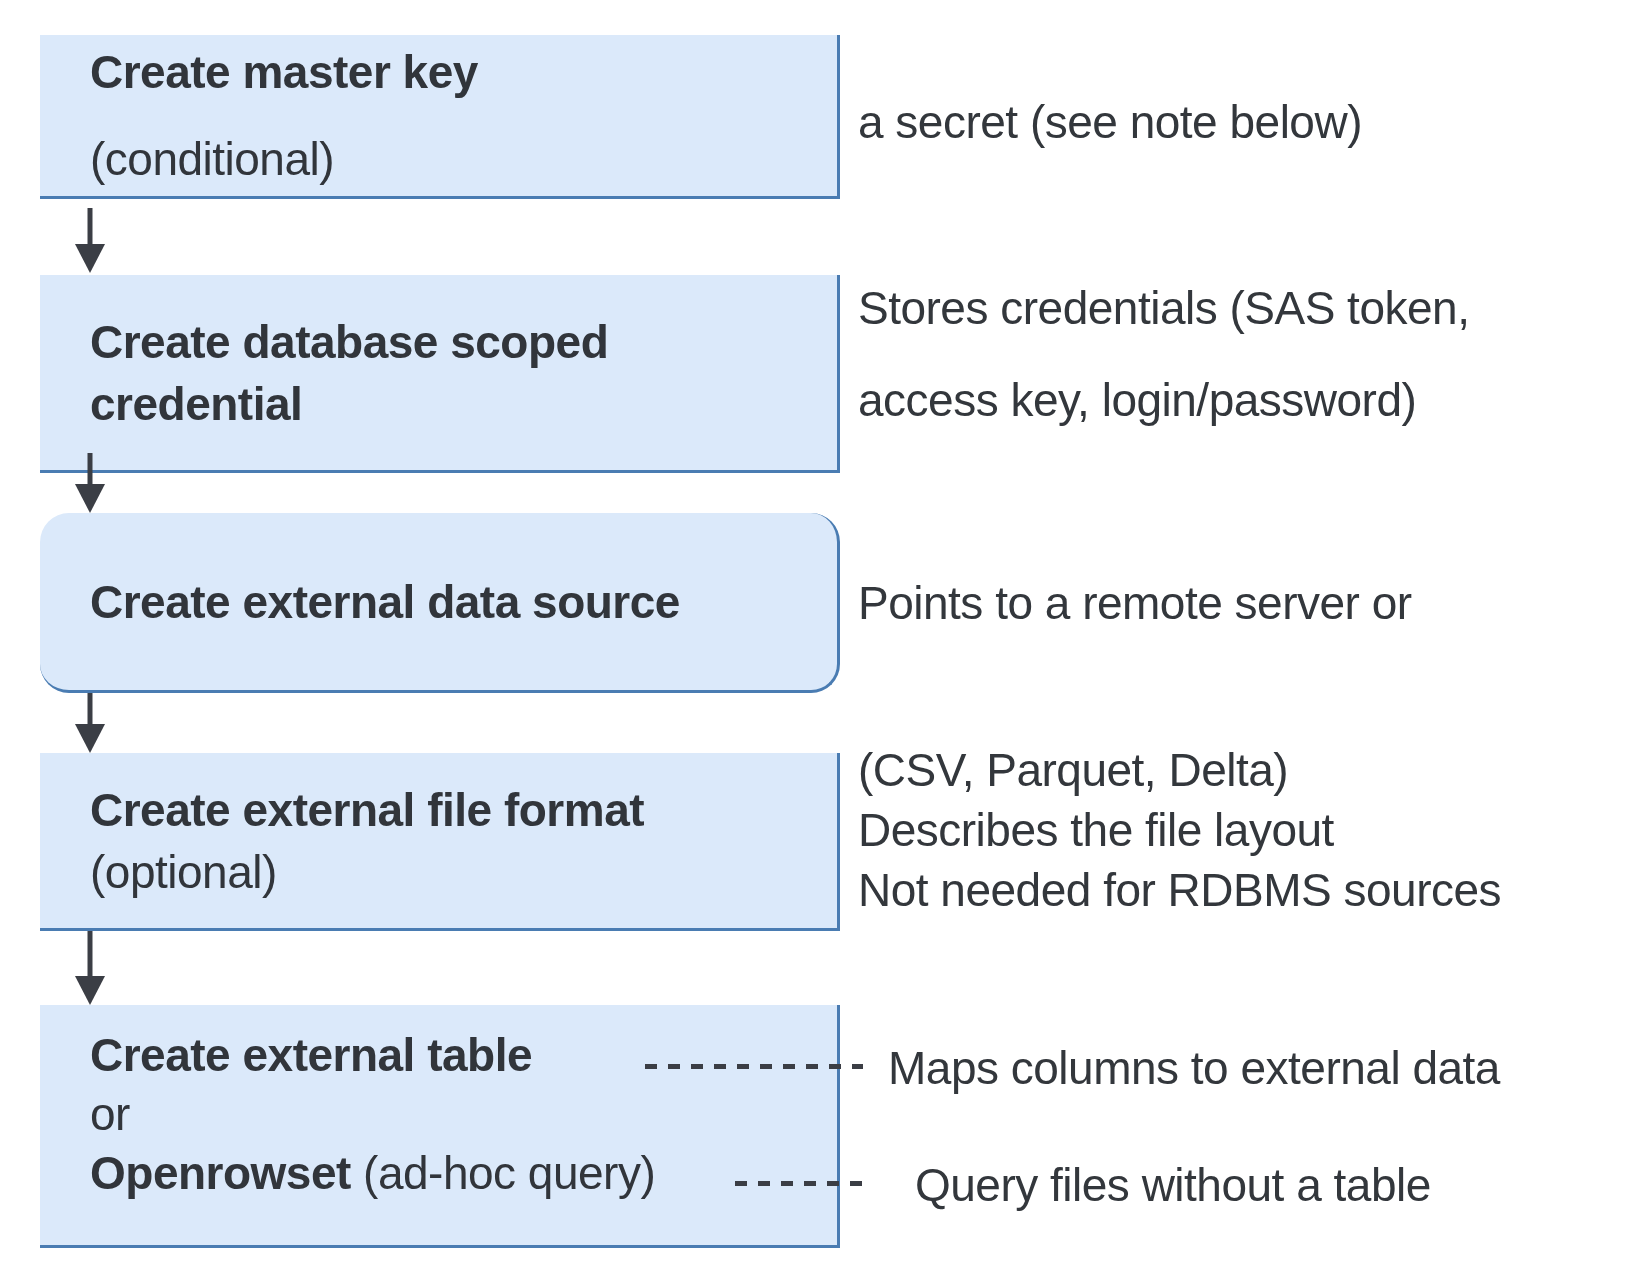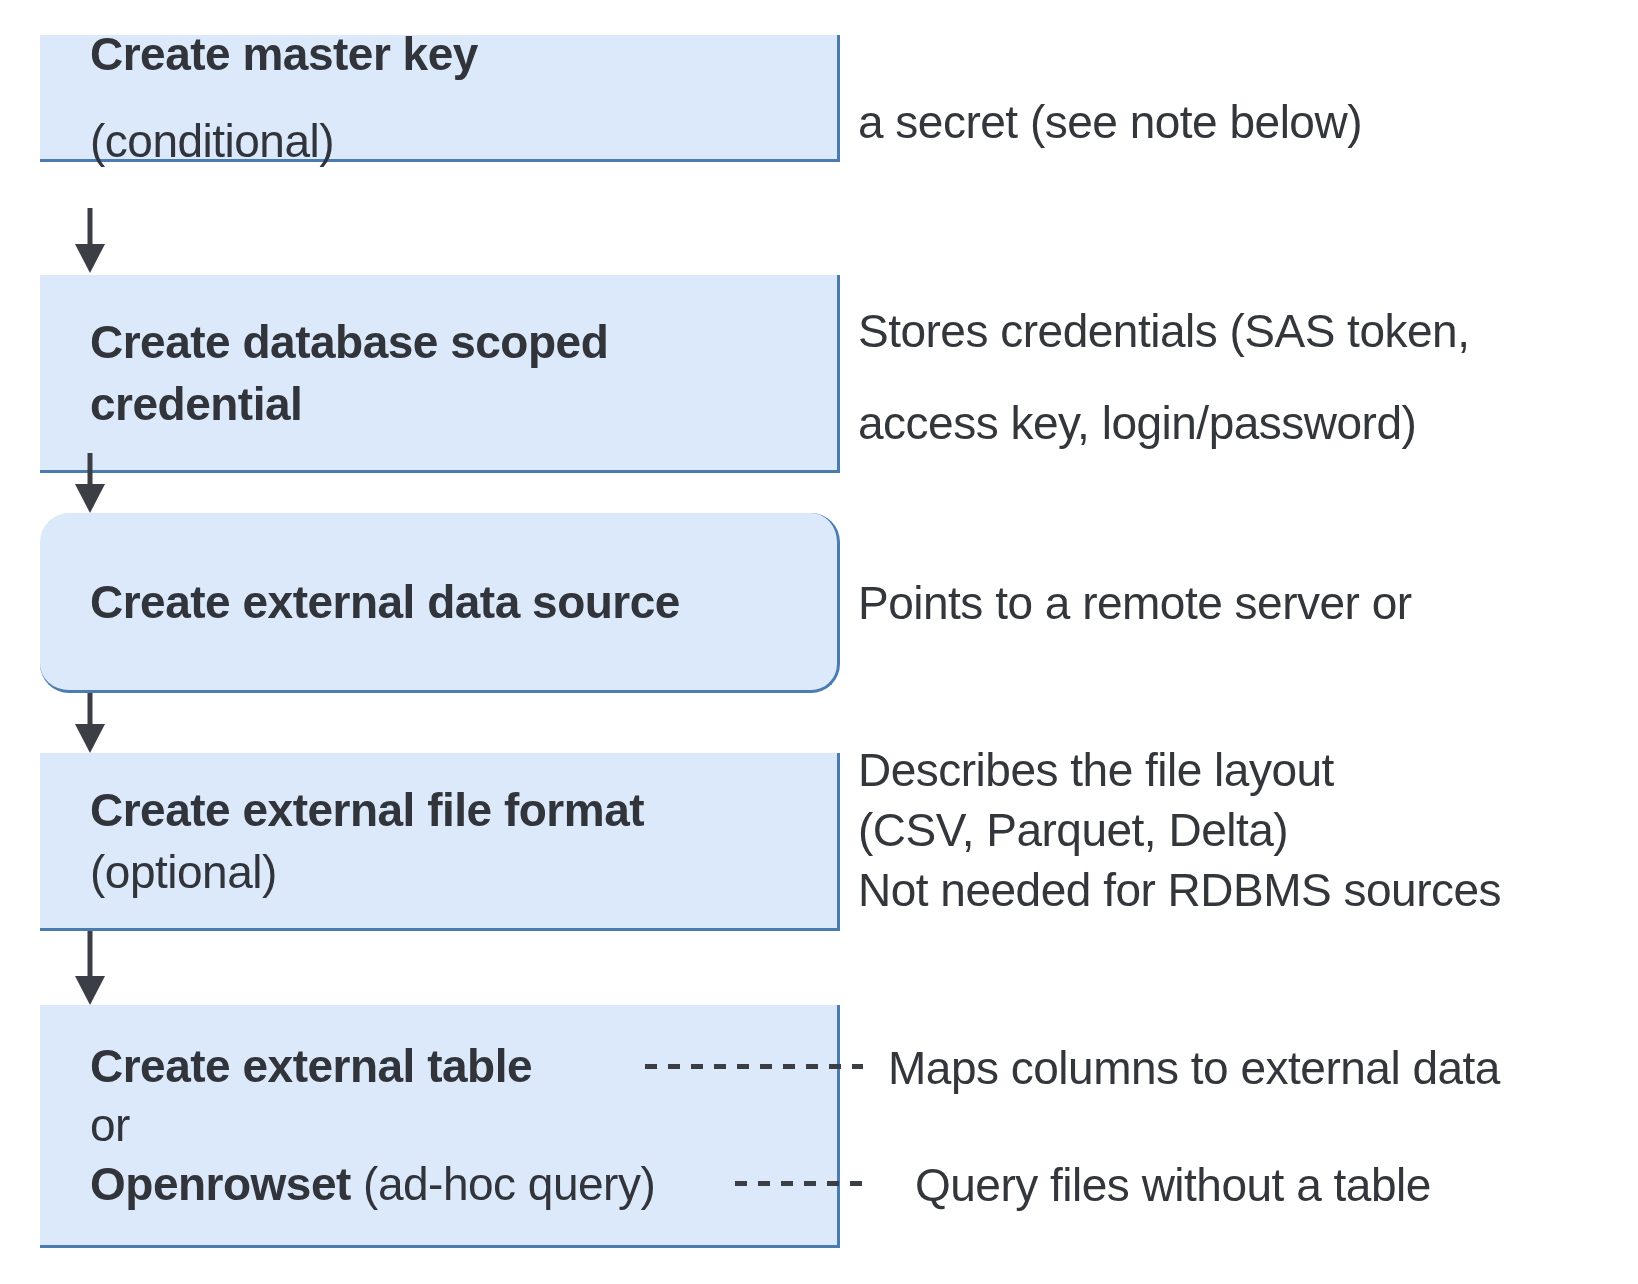--- a/index.html
+++ b/index.html
@@ -28,28 +28,28 @@
     display: flex;
     flex-direction: column;
     justify-content: center;
     padding-left: 50px;
     padding-right: 150px;
     font-size: 46px;
     line-height: 62px;
     letter-spacing: -0.5px;
   }
   .flow-box .bold { font-weight: bold; }
-  .box-1 { top: 35px;   height: 127px; gap: 25px; }
+  .box-1 { top: 35px;   height: 164px; gap: 25px; }
   .box-2 { top: 275px;  height: 198px; }
   .box-3 { top: 513px;  height: 180px; border-radius: 29px; }
   .box-4 { top: 753px;  height: 178px; }
   .box-5 {
     top: 1005px; height: 243px;
     justify-content: flex-start;
-    padding-top: 32px;
+    padding-top: 21px;
     line-height: 59px;
     padding-right: 40px;
   }
   
   .down-arrow {
     position: absolute;
     left: 74px;
     width: 32px;
   }
   .arrow-1 { top: 208px; height: 65px; }
@@ -63,21 +63,21 @@
     width: 770px;
     display: flex;
     flex-direction: column;
     justify-content: center;
     font-size: 46px;
     line-height: 60px;
     letter-spacing: -0.5px;
     color: #33373c;
   }
   .note-1 { top: 35px;   height: 173px; }
-  .note-2 { top: 287px;  height: 180px; gap: 32px; }
+  .note-2 { top: 264px;  height: 180px; gap: 32px; }
   .note-3 { top: 513px;  height: 180px; }
   .note-4 { top: 741px;  height: 178px; }
   .note-line-a, .note-line-b {
     position: absolute;
     left: 880px;
     width: 740px;
     height: 60px;
     display: flex;
     align-items: center;
     font-size: 46px;
@@ -135,22 +135,22 @@
   <svg class="down-arrow arrow-3" viewBox="0 0 32 60">
     <line x1="16" y1="0" x2="16" y2="35" stroke="#3b3e45" stroke-width="5"></line>
     <polygon points="1,31 31,31 16,60" fill="#3b3e45"></polygon>
   </svg>
 
   <div class="flow-box box-4">
     <div class="bold">Create external file format</div>
     <div>(optional)</div>
   </div>
   <div class="note note-4">
+    <div>(CSV, Parquet, Delta)</div>
     <div>Describes the file layout</div>
-    <div>(CSV, Parquet, Delta)</div>
     <div>Not needed for RDBMS sources</div>
   </div>
   <svg class="down-arrow arrow-4" viewBox="0 0 32 74">
     <line x1="16" y1="0" x2="16" y2="49" stroke="#3b3e45" stroke-width="5"></line>
     <polygon points="1,45 31,45 16,74" fill="#3b3e45"></polygon>
   </svg>
 
   <div class="flow-box box-5">
     <div class="bold">Create external table</div>
     <div>or</div>

